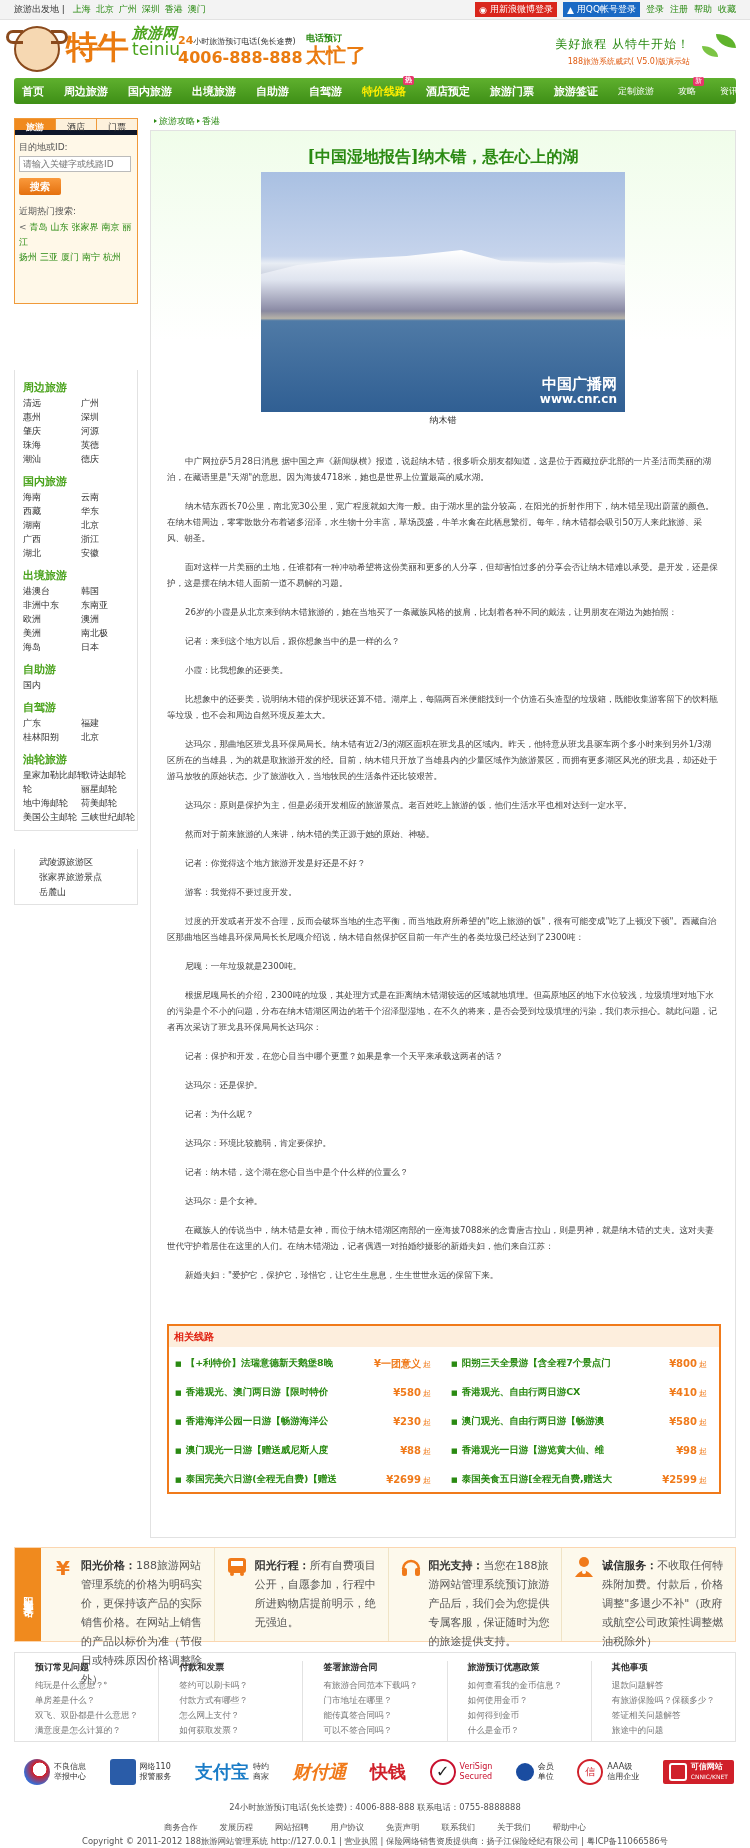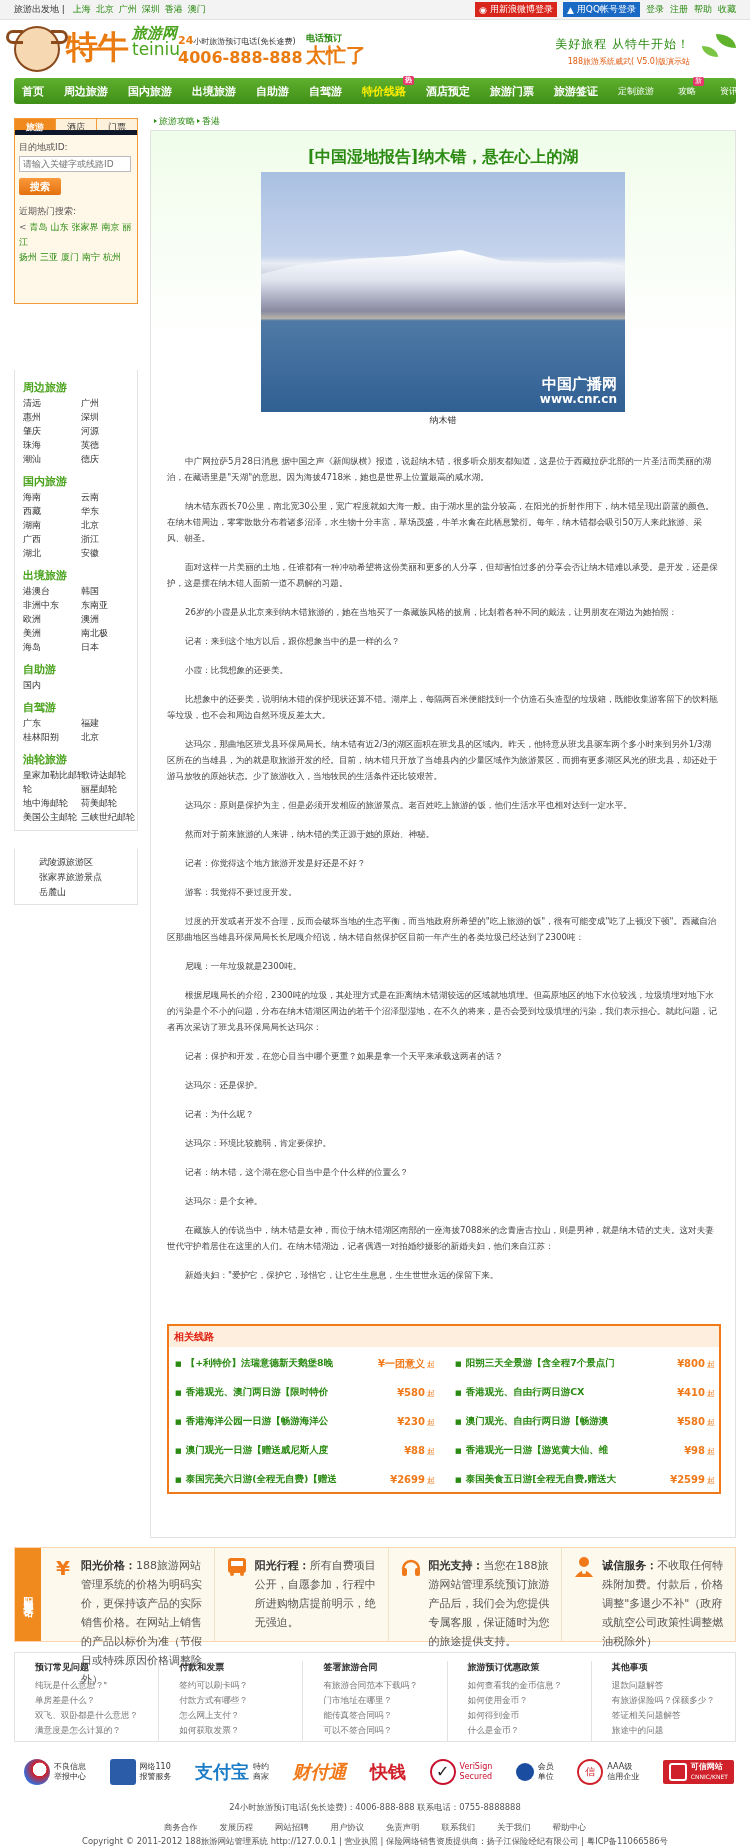--- a/index.html
+++ b/index.html
@@ -64,21 +64,21 @@
 .photo{width:364px;height:240px;margin:4px auto 0;position:relative;background:linear-gradient(180deg,#a9c0e2 0%,#c6d4ec 35%,#e8edf4 38%,#9aa2bc 52%,#8a8aa0 58%,#b6b2a8 61%,#4f7aa6 62%,#305f93 100%);overflow:hidden}
 .photo .mtn{position:absolute;top:78px;left:0;width:100%;height:60px;background:linear-gradient(180deg,#ffffff,#dfe4ef 50%,#8c8ca6);clip-path:polygon(0 40%,10% 25%,25% 15%,40% 10%,55% 0,66% 18%,80% 22%,92% 20%,100% 25%,100% 100%,0 100%)}
 .photo .wm{position:absolute;right:8px;bottom:6px;color:#fff;text-align:right;font-weight:bold;line-height:1.1}
 .photo .wm .a{font-size:15px}
 .photo .wm .b{font-size:12px}
 .caption{text-align:center;font-size:9px;color:#333;margin-top:2px}
 .body{padding:0 16px;margin-top:26px}
 .body p{font-size:8.6px;line-height:16px;color:#444;text-indent:18px;margin-bottom:13px}
 .rel{position:absolute;left:16px;top:1193px;width:554px;height:170px;border:2px solid #f07a1a}
 .rel .hd{background:#fdeedd;height:21px;line-height:21px;color:#e02010;font-weight:bold;font-size:10px;padding-left:5px}
-.rel .grid{display:grid;grid-template-columns:1fr 1fr;padding:2px 4px 0 6px;column-gap:20px}
+.rel .grid{display:grid;grid-template-columns:1fr 1fr;padding:2px 12px 0 6px;column-gap:20px}
 .rel .row{display:flex;justify-content:space-between;align-items:center;height:29px}
 .rel .row .nm{color:#2a8a12;font-size:9.5px;font-weight:bold;white-space:nowrap;overflow:hidden}
 .rel .row .nm:before{content:"■";font-size:7px;color:#2a8a12;margin-right:4px}
 .rel .row .pr{color:#f07a1a;font-size:10px;font-weight:bold;white-space:nowrap}
 .rel .row .pr small{font-size:8px;font-weight:normal;margin-left:2px}
 .promise{position:absolute;top:1547px;left:14px;width:722px;height:95px;border:1px solid #fbd6b0;background:#fdf9ec;display:flex}
 .promise .tag{width:26px;background:#f08a1e;color:#fff;font-size:10px;font-weight:bold;writing-mode:vertical-rl;text-align:center;letter-spacing:2px;display:flex;align-items:center;justify-content:center}
 .promise .col{flex:1;display:flex;padding:8px 10px 6px;border-right:1px solid #f0e4c6}
 .promise .col:last-child{border-right:none}
 .promise .ic{width:24px;height:24px;flex:none;margin-right:6px;color:#f07a1a;font-size:20px;font-weight:bold;text-align:center}

